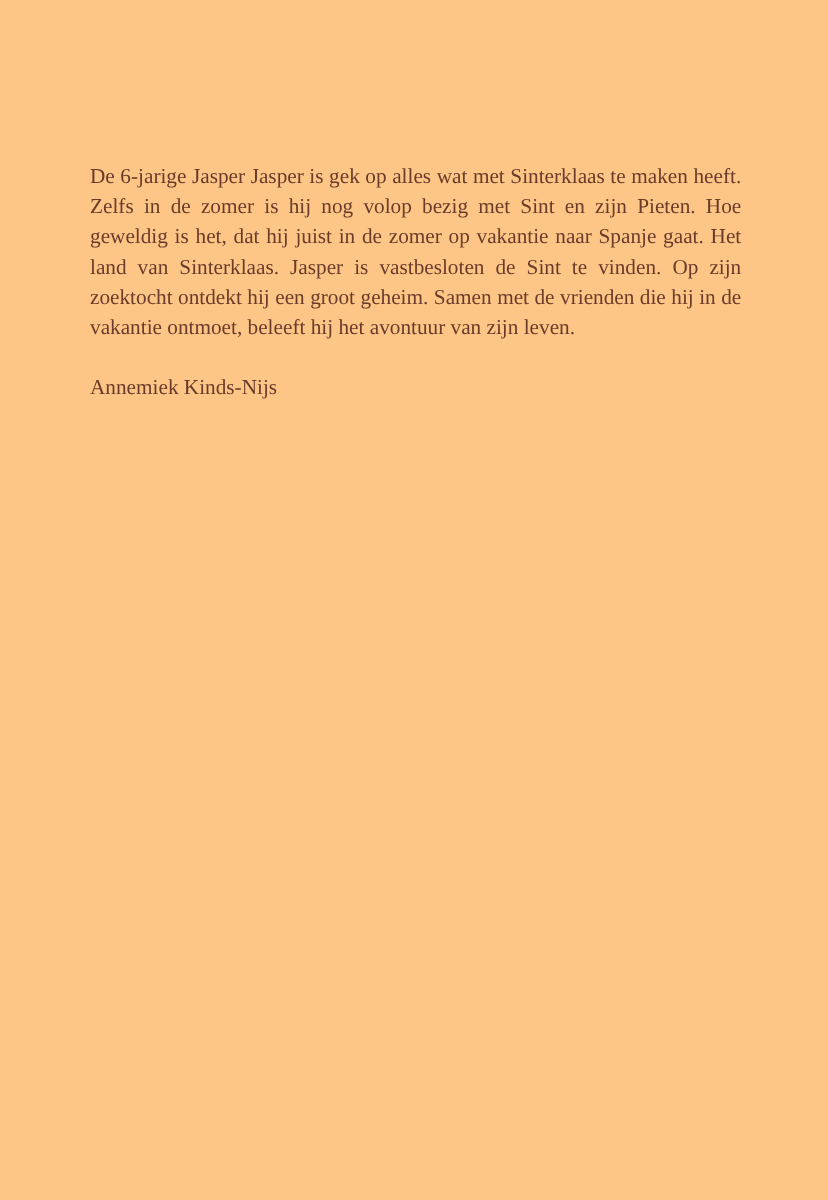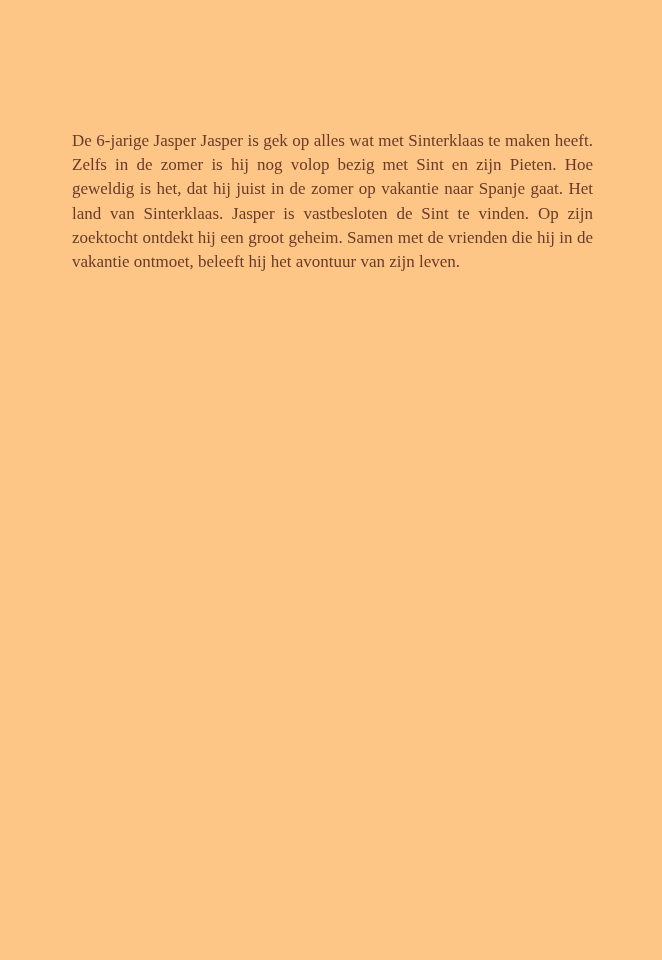--- a/index.html
+++ b/index.html
@@ -35,14 +35,15 @@
       margin: 0;
       text-align: left;
     }
   </style>
 </head>
 <body>
 
 <div class="page">
   <div class="content">
     <p class="para">De 6-jarige Jasper Jasper is gek op alles wat met Sinterklaas te maken heeft. Zelfs in de zomer is hij nog volop bezig met Sint en zijn Pieten. Hoe geweldig is het, dat hij juist in de zomer op vakantie naar Spanje gaat. Het land van Sinterklaas. Jasper is vastbesloten de Sint te vinden. Op zijn zoektocht ontdekt hij een groot geheim. Samen met de vrienden die hij in de vakantie ontmoet, beleeft hij het avontuur van zijn leven.</p>
+    <p class="author">Annemiek Kinds-Nijs</p>
   </div>
 </div>
 
 </body></html>

